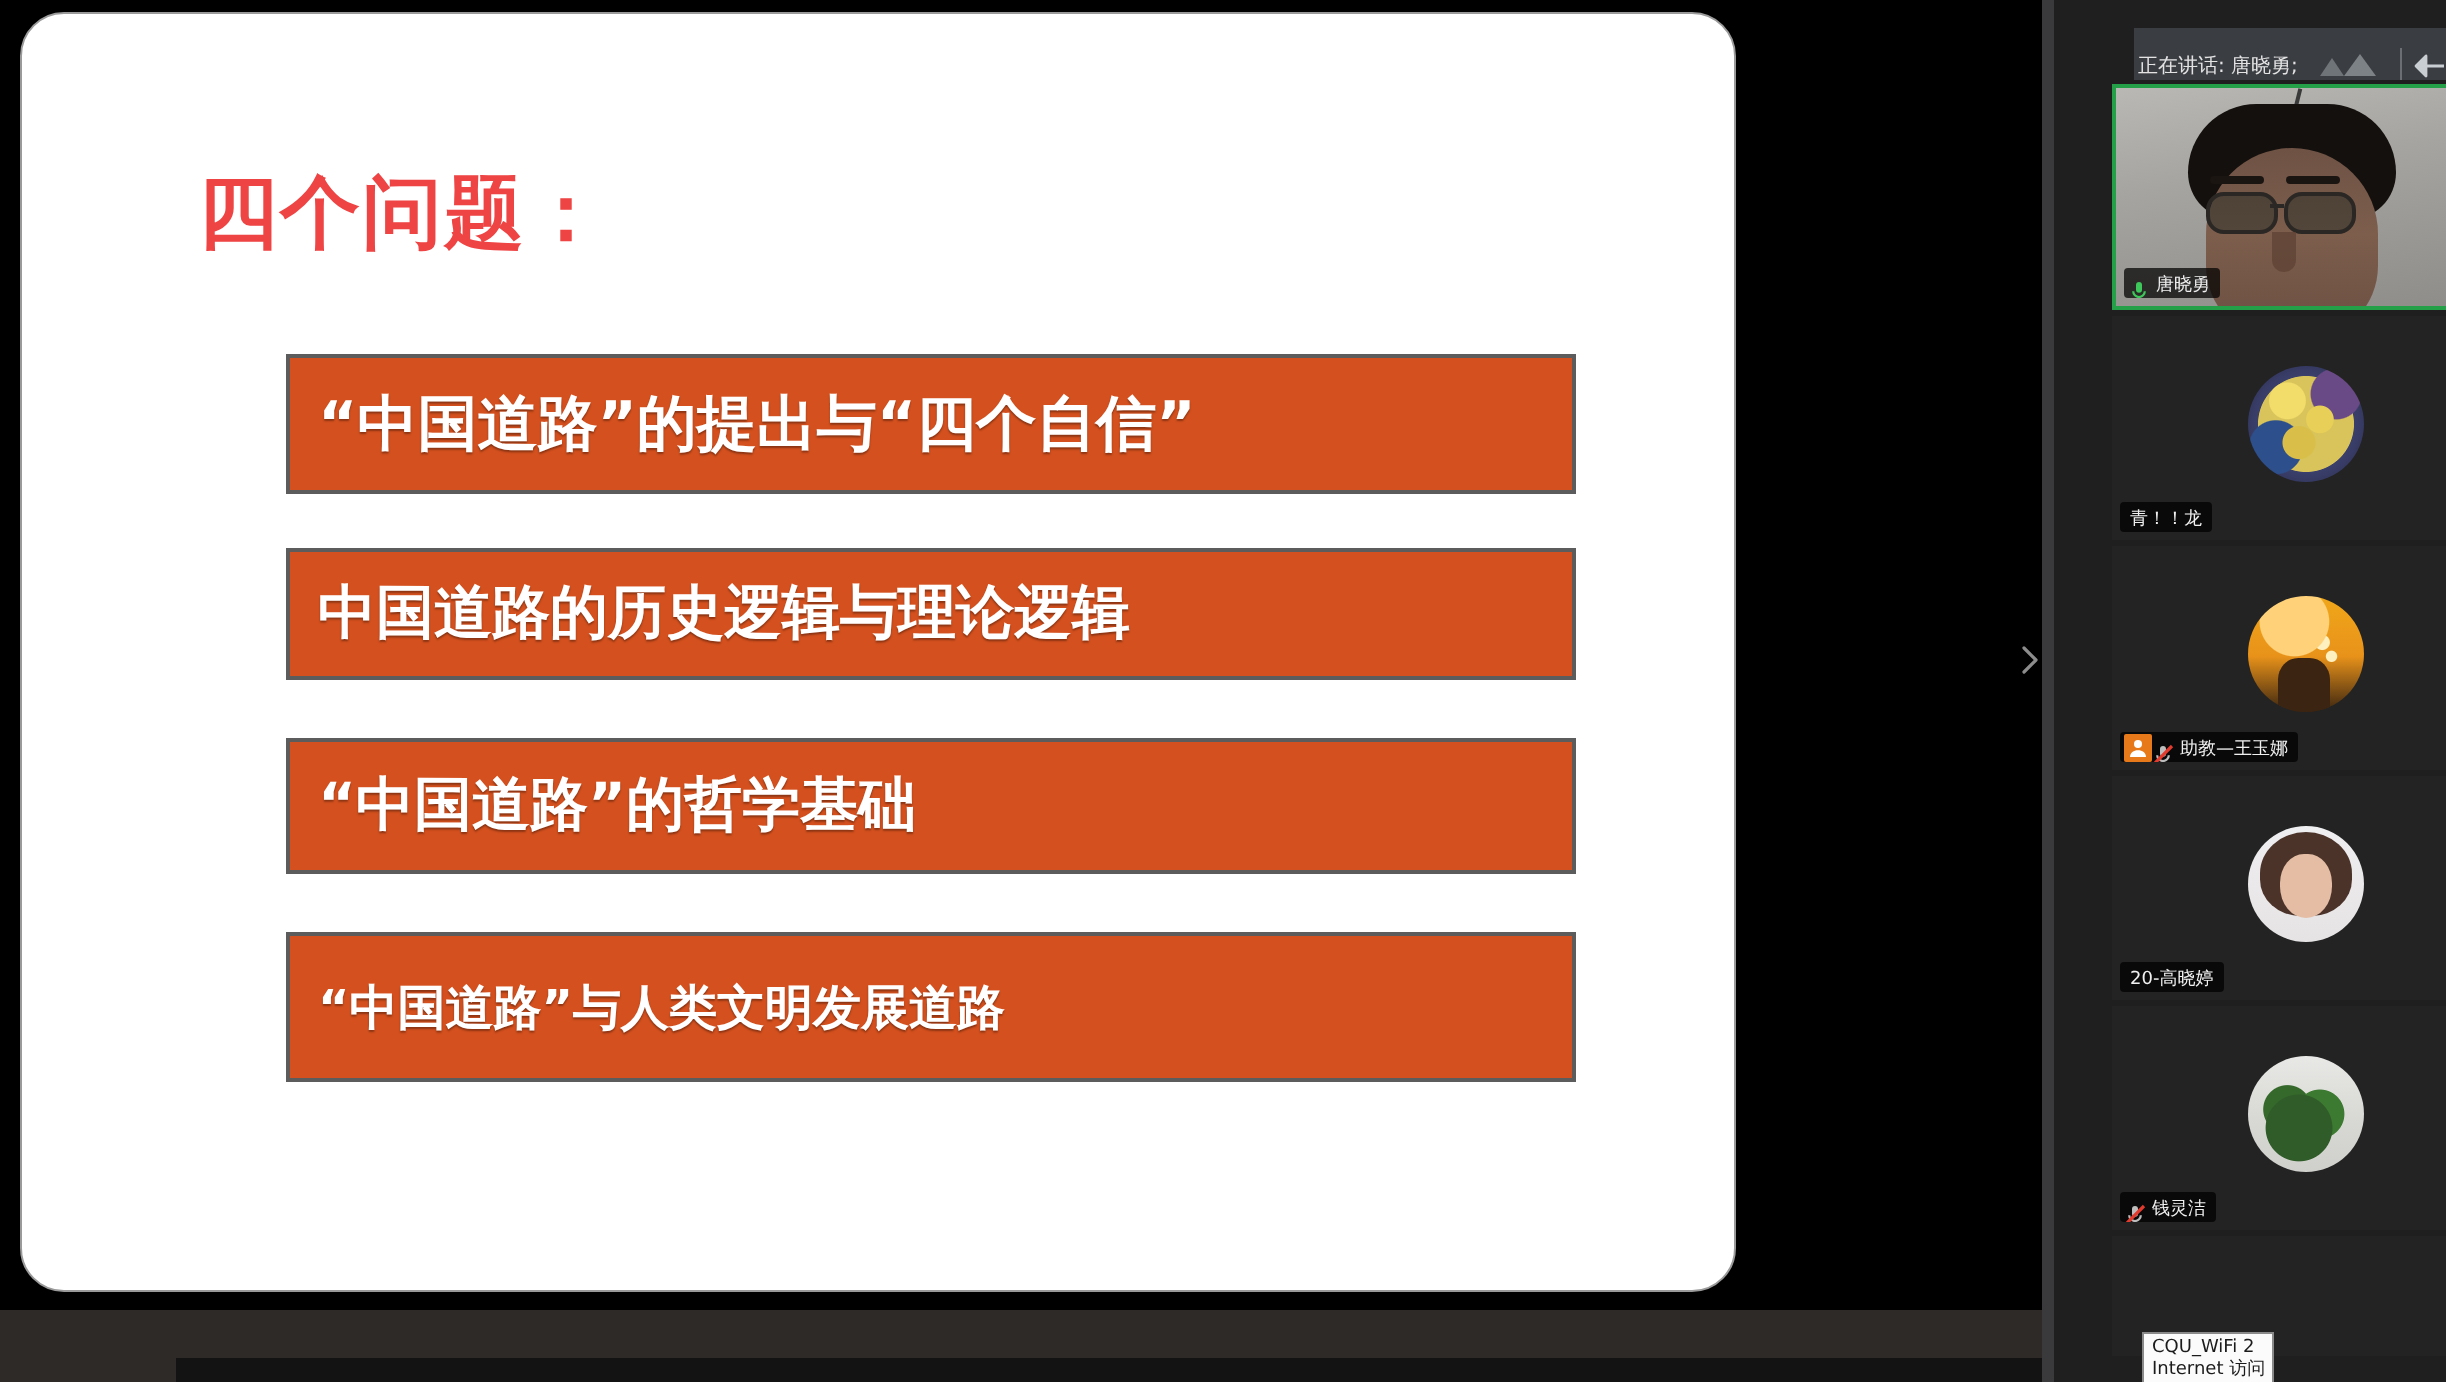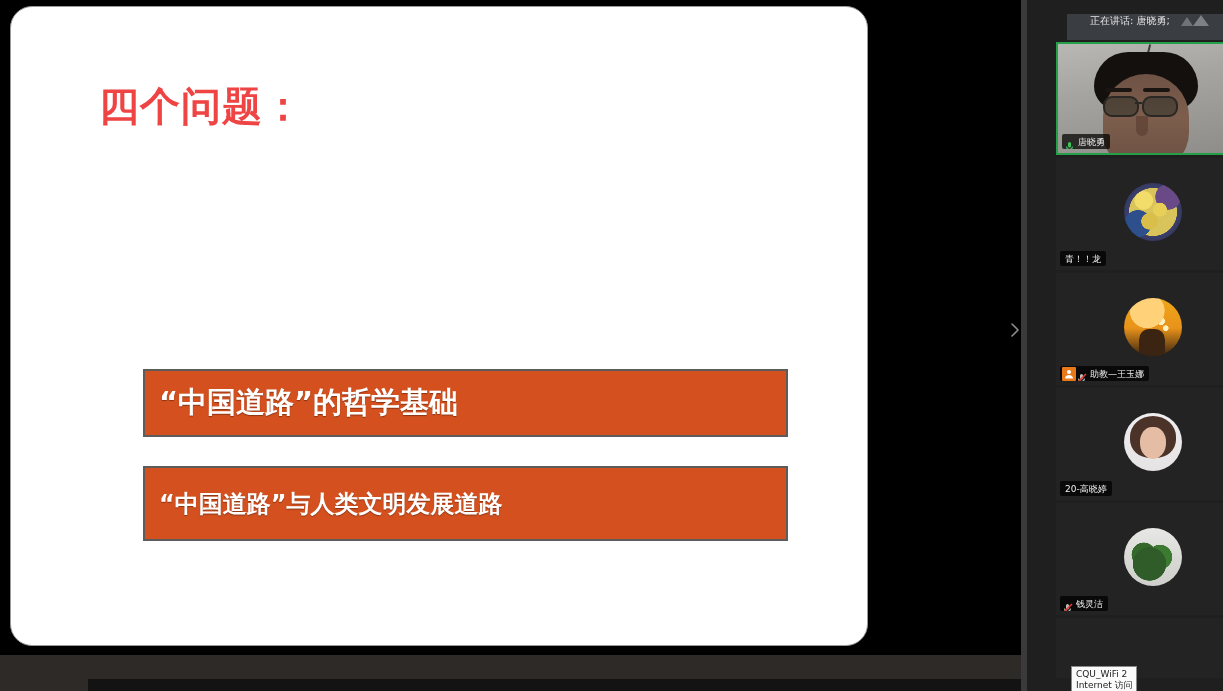--- a/index.html
+++ b/index.html
@@ -80,22 +80,22 @@
 
   
   .filmstrip{
     position:absolute;left:1027px;top:0;width:196px;height:691px;
     background:#1f1f1f;
   }
 
   .speaker-bar{
     position:absolute;left:40px;top:14px;width:156px;height:26px;
     background:#3a3d42;
-    display:flex;align-items:flex-start;
-    padding-left:23px;box-sizing:border-box;
+    display:flex;align-items:flex-end;
+    padding-left:2px;box-sizing:border-box;
     overflow:hidden;
   }
   .speaker-text{
     color:#e3e3e3;font-size:10px;white-space:nowrap;
     font-family:"DejaVu Sans","Liberation Sans",sans-serif;
   }
   .speaker-wave{margin-left:10px;display:flex;align-items:flex-end;gap:0px;}
   .speaker-wave svg{display:block;}
   .speaker-sep{
     width:1px;height:16px;background:#6b6e73;margin:0 7px;
@@ -233,21 +233,27 @@
 
 <div id="app">
 
   <div class="stage">
 
     <div class="slide-card">
       <div class="slide-inner">
 
         <div class="slide-title">四个问题：</div>
 
-
+        <div class="bar bar-1">
+          <span class="bar-text">“中国道路”的提出与“四个自信”</span>
+        </div>
+
+        <div class="bar bar-2">
+          <span class="bar-text">中国道路的历史逻辑与理论逻辑</span>
+        </div>
 
         <div class="bar bar-3">
           <span class="bar-text">“中国道路”的哲学基础</span>
         </div>
 
         <div class="bar bar-4">
           <span class="bar-text">“中国道路”与人类文明发展道路</span>
         </div>
 
       </div>

